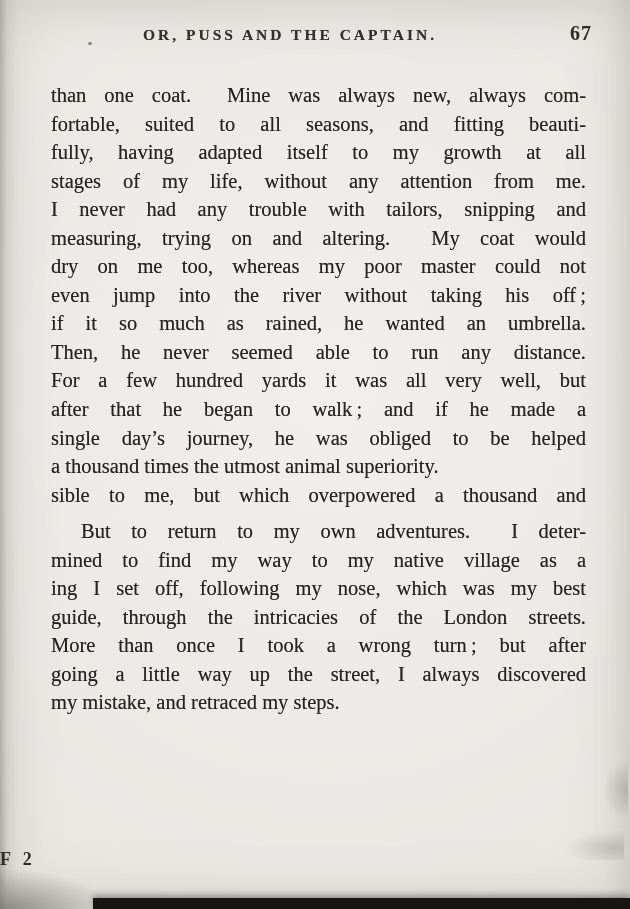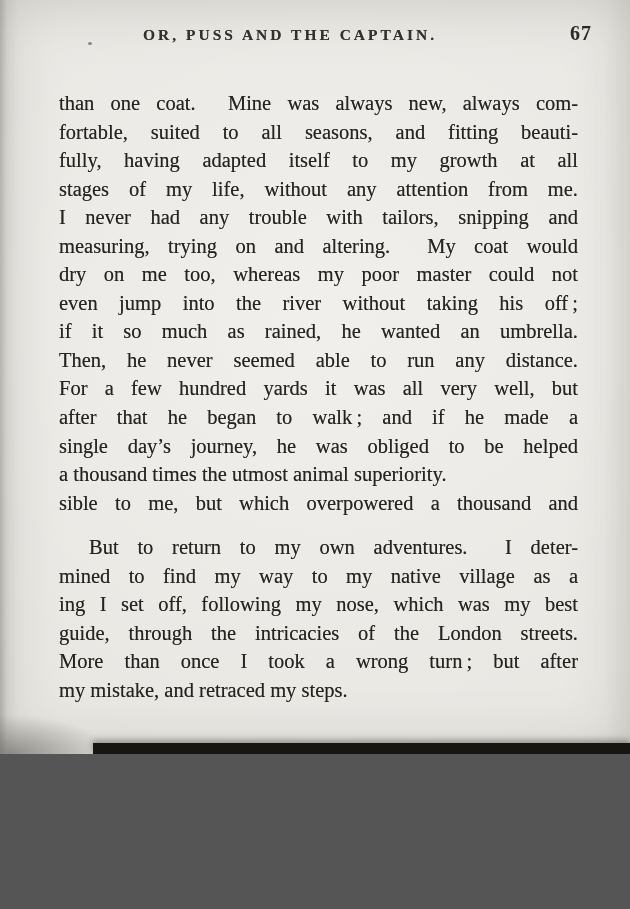--- a/index.html
+++ b/index.html
@@ -5,21 +5,21 @@
   :root {
     --paper: #e9e7e2;
     --ink: #262420;
     --edge: #c7c5bf;
     --bar: #171612;
   }
   html, body { margin: 0; padding: 0; background: #555; }
   .scan {
     position: relative;
     width: 630px;
-    height: 754px;
+    height: 909px;
     margin: 0 auto;
     overflow: hidden;
     background:
       radial-gradient(ellipse 120% 90% at 52% 42%, rgba(255,255,255,0.35), rgba(255,255,255,0) 70%),
       linear-gradient(90deg, #b9b7b1 0px, #dddbd5 7px, var(--paper) 18px, var(--paper) 96%, #e0ded8 100%),
       var(--paper);
     box-shadow: inset 0 0 60px rgba(110,108,100,0.28);
     font-family: "Liberation Serif", "DejaVu Serif", serif;
     color: var(--ink);
   }
@@ -51,21 +51,21 @@
   }
 
   
   .text-block {
     position: absolute;
     left: 43px; right: 36px; top: 73px;
     font-size: 20.5px;
     line-height: 28.55px;
     text-shadow: 0 0 0.5px rgba(35,33,29,0.55);
   }
-  .para { margin: 16px; padding: 0; }
+  .para { margin: 8px; padding: 0; }
   .line {
     text-align: justify;
     text-align-last: justify;
     white-space: normal;
   }
   .line.last { text-align-last: left; }
   .para.indent-first .line:first-child { text-indent: 30px; }
 
   
   .pg-footer {
@@ -135,20 +135,21 @@
         <div class="line">single day’s journey, he was obliged to be helped</div>
         <div class="line last">a thousand times the utmost animal superiority.</div>
         <div class="line">sible to me, but which overpowered a thousand and</div>
       </div>
     <div class="para indent-first">
         <div class="line">But to return to my own adventures.&nbsp; I deter-</div>
         <div class="line">mined to find my way to my native village as a</div>
         <div class="line">ing I set off, following my nose, which was my best</div>
         <div class="line">guide, through the intricacies of the London streets.</div>
         <div class="line">More than once I took a wrong turn ; but after</div>
+        <div class="line">going a little way up the street, I always discovered</div>
         <div class="line last">my mistake, and retraced my steps.</div>
       </div>
   </div>
 
   <div class="pg-footer">F 2</div>
 
   <div class="dot-artifact-1"></div>
   <div class="smudge-right"></div>
   <div class="smudge-bottom-right"></div>
   <div class="corner-smudge"></div>

